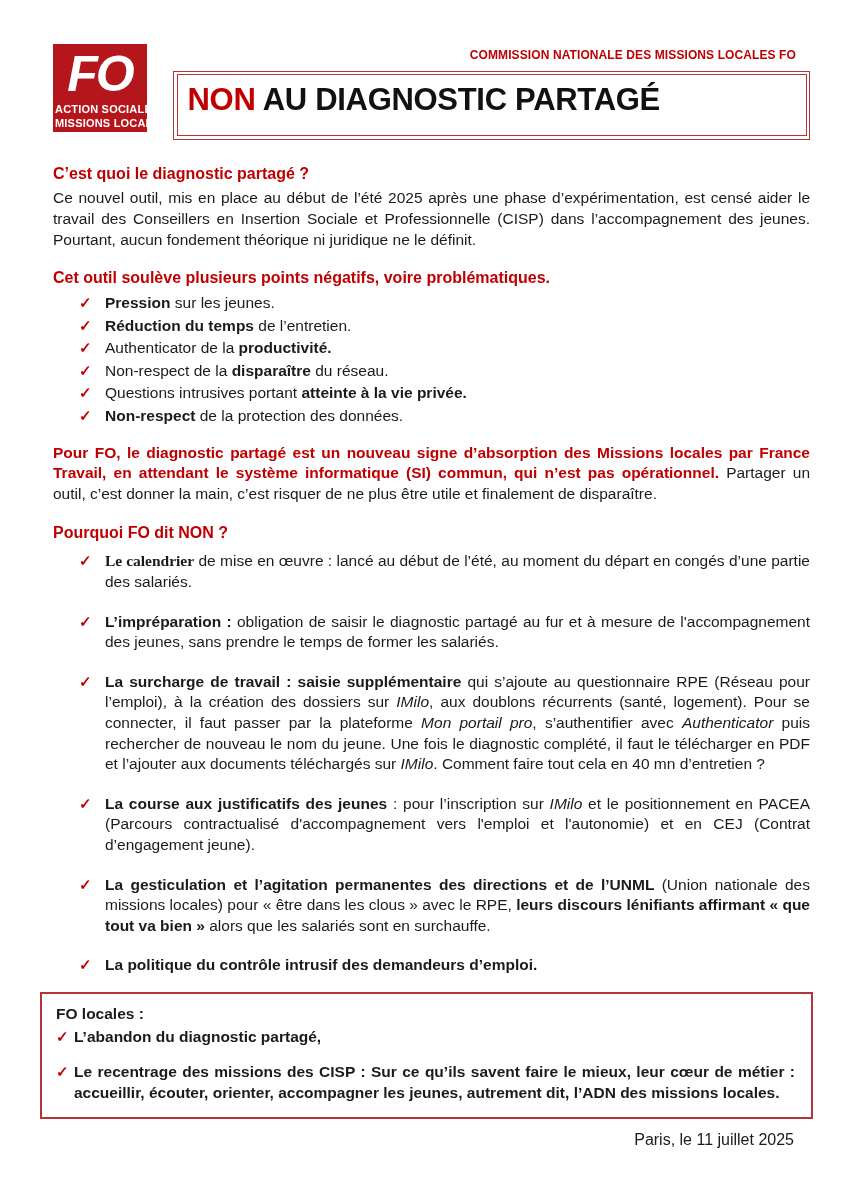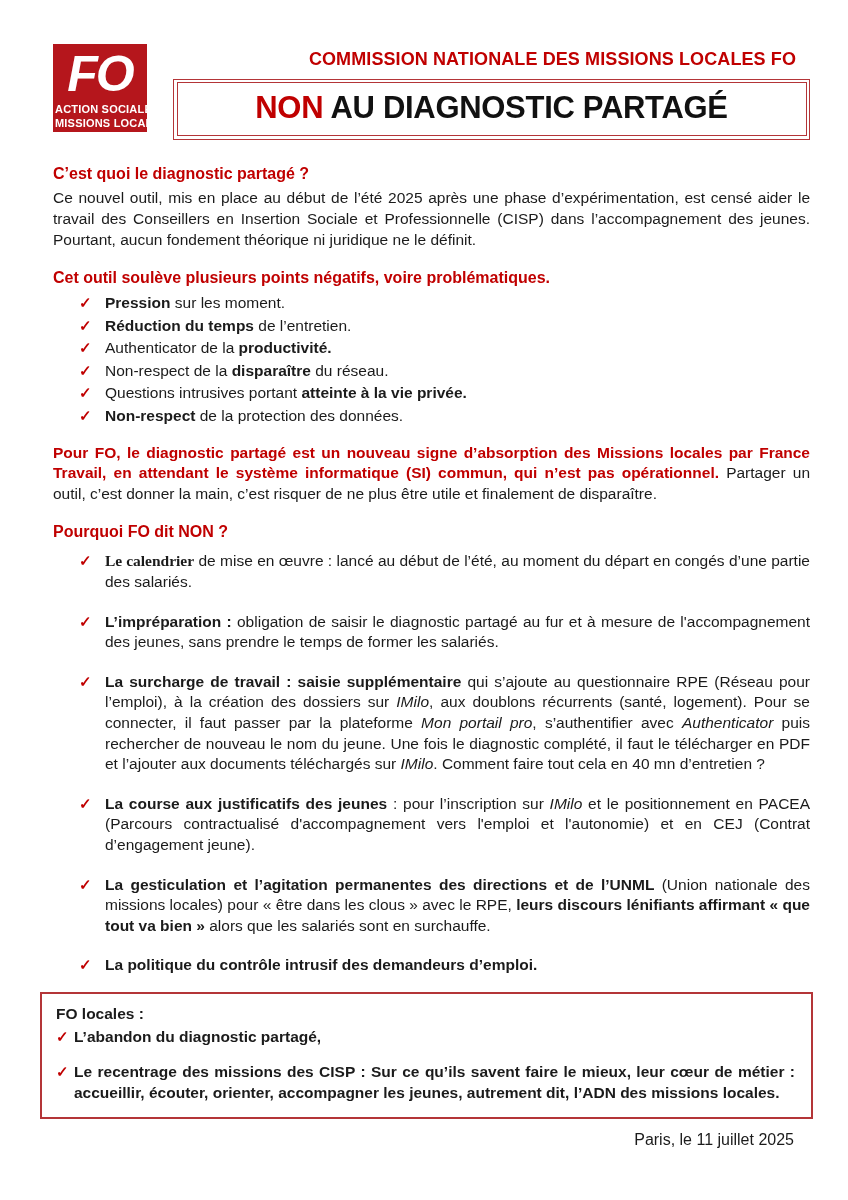--- a/index.html
+++ b/index.html
@@ -32,28 +32,28 @@
     font-size: 50px; font-weight: bold; font-style: italic;
     line-height: 1.12; letter-spacing: -2px;
   }
   .fo-logo-sub {
     font-size: 11px; font-weight: bold; line-height: 1.3; letter-spacing: 0.2px;
     white-space: nowrap;
   }
   .fo-logo-sub:first-of-type { margin-top: auto; }
   .header-right { flex: 1; margin-left: 26px; margin-top: 4px; }
   .org-line {
-    color: var(--heading-red); font-weight: bold; font-size: 18px;
+    color: var(--heading-red); font-weight: bold; font-size: 12px;
     text-align: right; padding-right: 14px; margin-bottom: 7px;
     letter-spacing: 0.1px;
   }
   .title-box { border: 1.5px solid var(--border-red); padding: 2.5px; }
   .title-box-inner {
     border: 1.5px solid var(--border-red);
-    padding: 7px 10px 9px; text-align: center;
+    padding: 7px 10px 17px; 
   }
   .main-title {
     margin: 0; font-size: 31px; font-weight: bold; line-height: 1.15;
     color: #111; letter-spacing: -0.3px; white-space: nowrap;
   }
 
   
   .red-heading {
     color: var(--heading-red); font-weight: bold; font-size: 16px;
     margin: 18px 0 4px; line-height: 1.3;
@@ -110,21 +110,21 @@
     </div>
   </div>
 
   <h2 class="red-heading first">C’est quoi le diagnostic partagé ?</h2>
   <p class="para">Ce nouvel outil, mis en place au début de l’été 2025 après une phase d’expérimentation, est censé aider le travail des Conseillers en Insertion Sociale et Professionnelle (CISP) dans l’accompagnement des jeunes. Pourtant, aucun fondement théorique ni juridique ne le définit.</p>
 
   <h2 class="red-heading">Cet outil soulève plusieurs points négatifs, voire problématiques.</h2>
   <ul class="check-list">
     <li>
       <span class="check">✓</span>
-      <span class="li-text"><span style="font-weight: bold;">Pression</span><span> sur les moment.</span></span>
+      <span class="li-text"><span style="font-weight: bold;">Pression</span><span> sur les jeunes.</span></span>
     </li>
     <li>
       <span class="check">✓</span>
       <span class="li-text"><span style="font-weight: bold;">Réduction du temps</span><span> de l’entretien.</span></span>
     </li>
     <li>
       <span class="check">✓</span>
       <span class="li-text"><span>Authenticator de la </span><span style="font-weight: bold;">productivité.</span></span>
     </li>
     <li>

